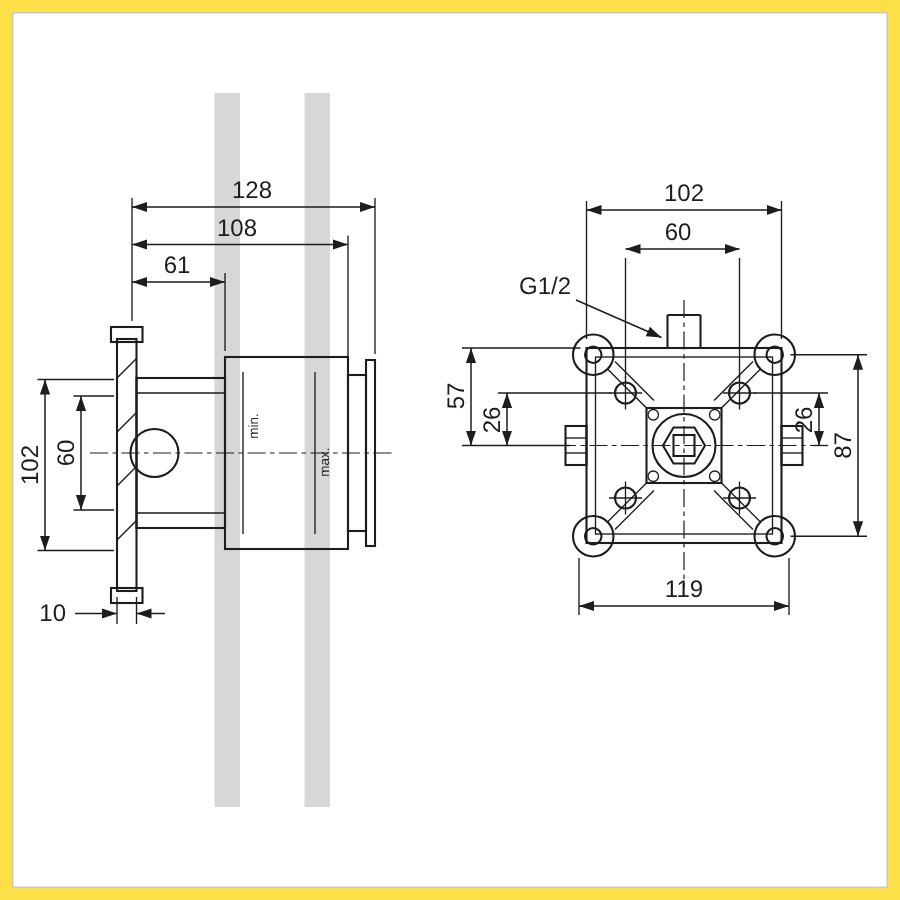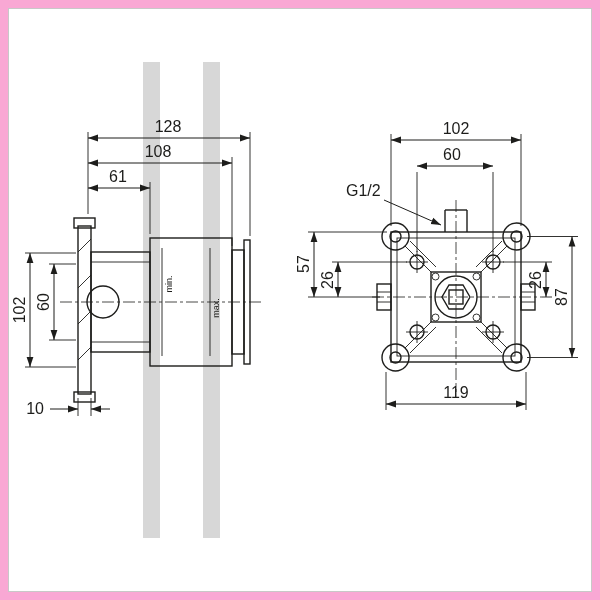--- a/index.html
+++ b/index.html
@@ -1,16 +1,16 @@
 <!DOCTYPE html>
 <html><head>
 <meta charset="utf-8">
 <style>
   html,body{margin:0;padding:0;background:#ffffff;}
-  .page{width:600px;height:600px;position:relative;background:#f9a8d4;overflow:hidden;}
+  .page{width:600px;height:600px;position:relative;background:#fde047;overflow:hidden;}
   svg{display:block;}
   text{font-family:"Liberation Sans","DejaVu Sans",sans-serif;fill:#1d1d1b;}
   .dim-text{font-size:16px;}
   .small-text{font-size:9px;}
   .outline{stroke:#1d1d1b;stroke-width:1.4;fill:none;}
   .thin{stroke:#1d1d1b;stroke-width:0.9;fill:none;}
   .dimline{stroke:#1d1d1b;stroke-width:1;fill:none;}
   .extline{stroke:#1d1d1b;stroke-width:0.9;fill:none;}
   .centerline{stroke:#1d1d1b;stroke-width:0.8;fill:none;stroke-dasharray:12 3 3 3;}
   .stud{fill:#d7d7d7;stroke:none;}

